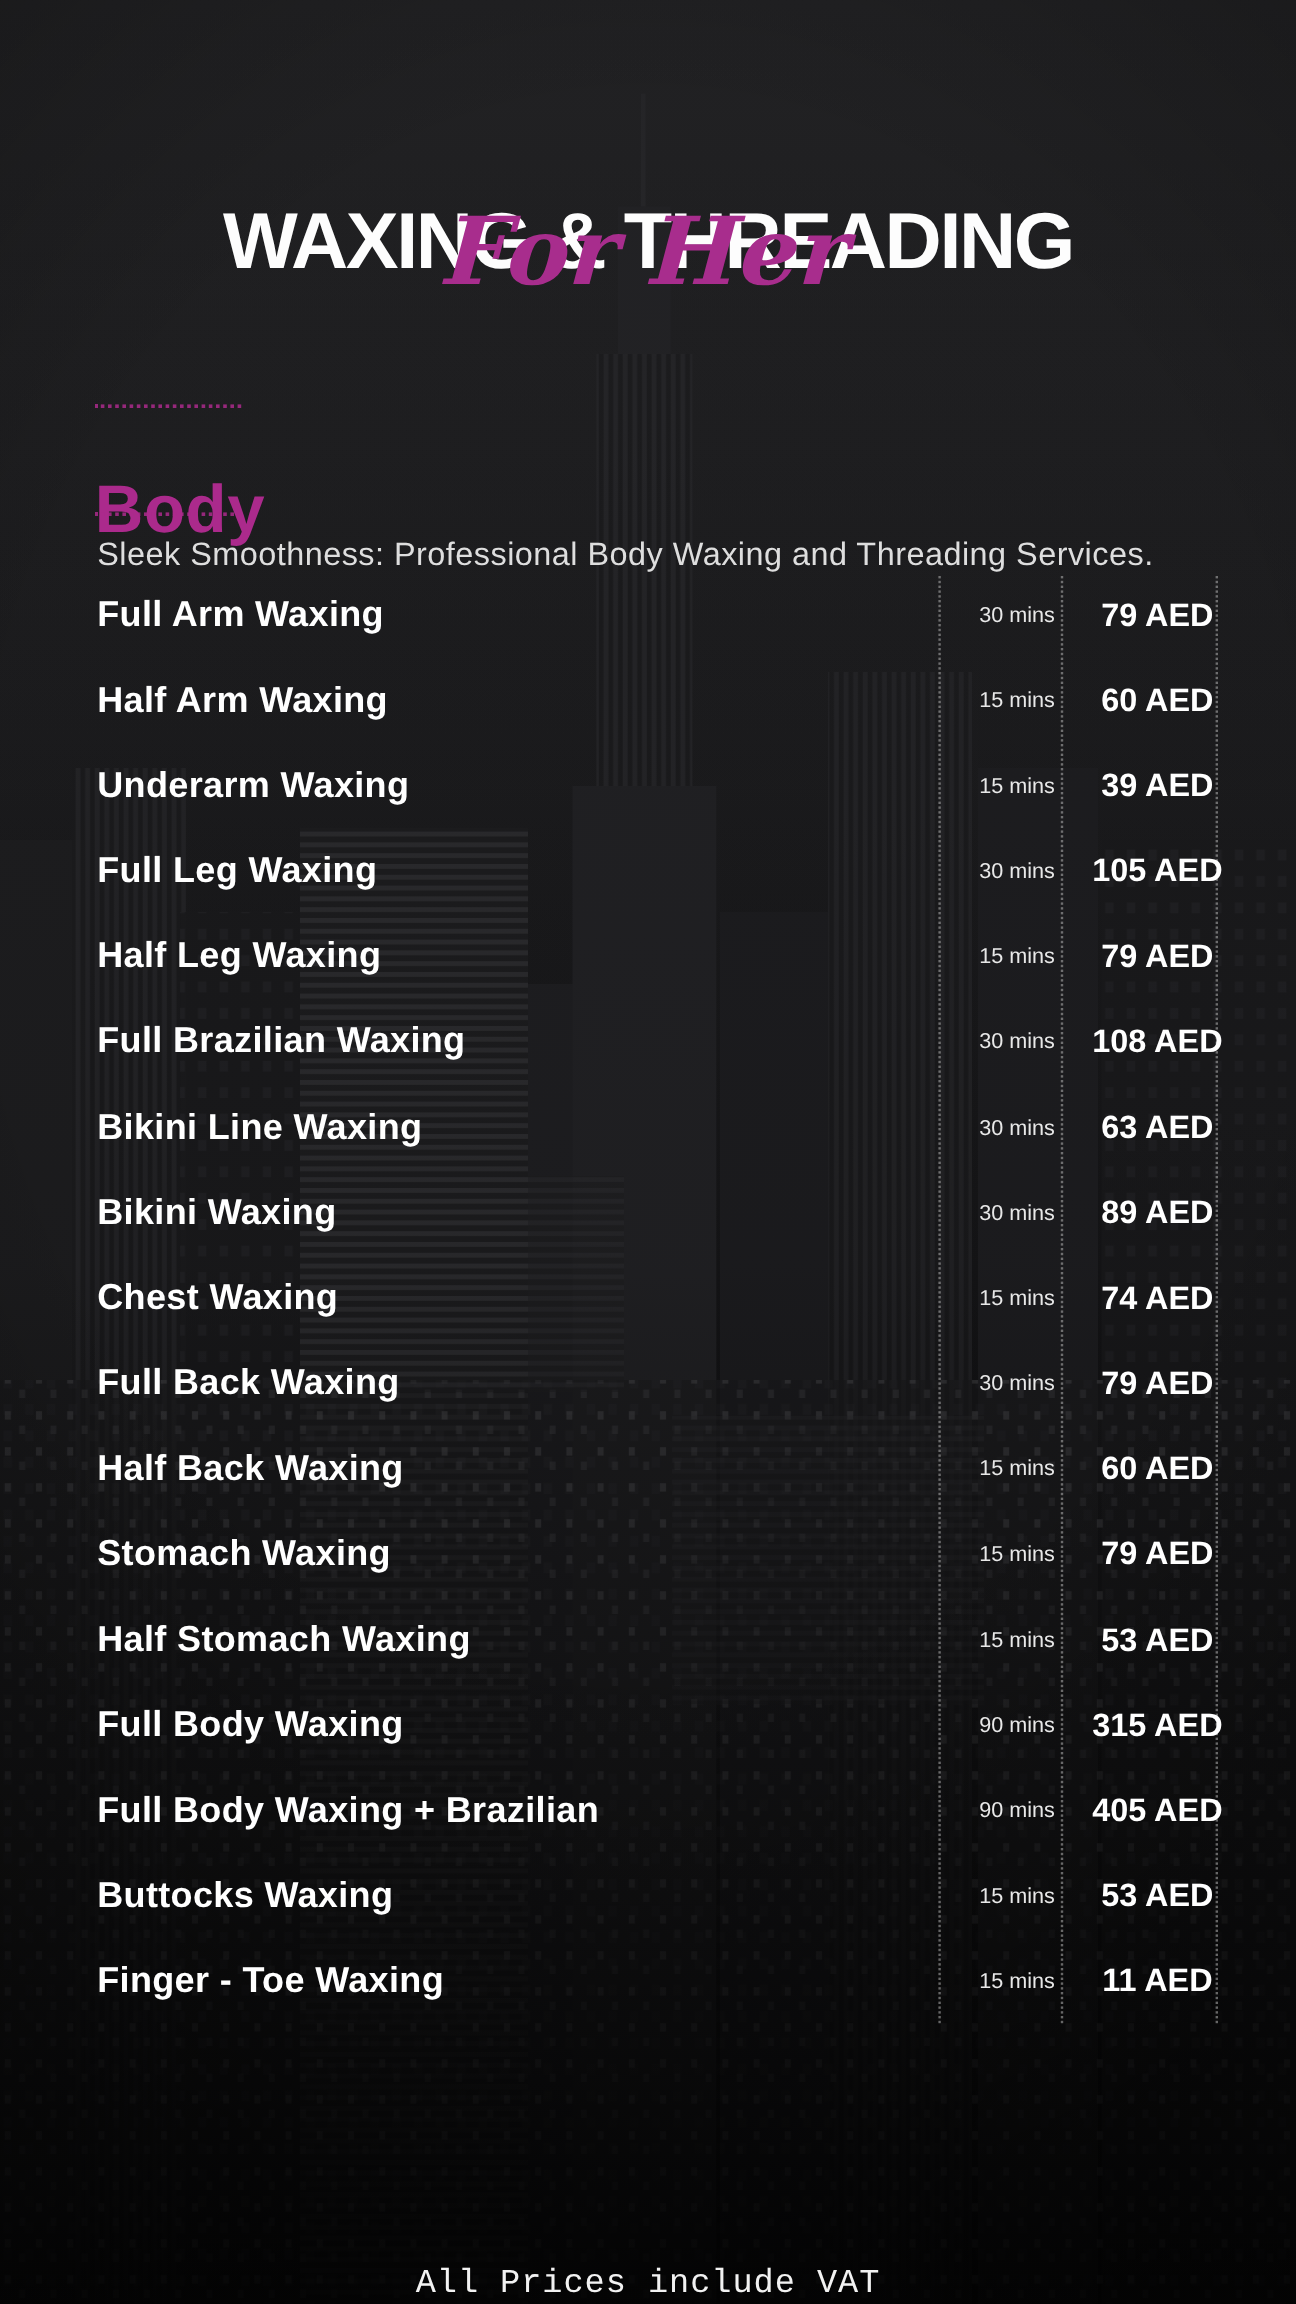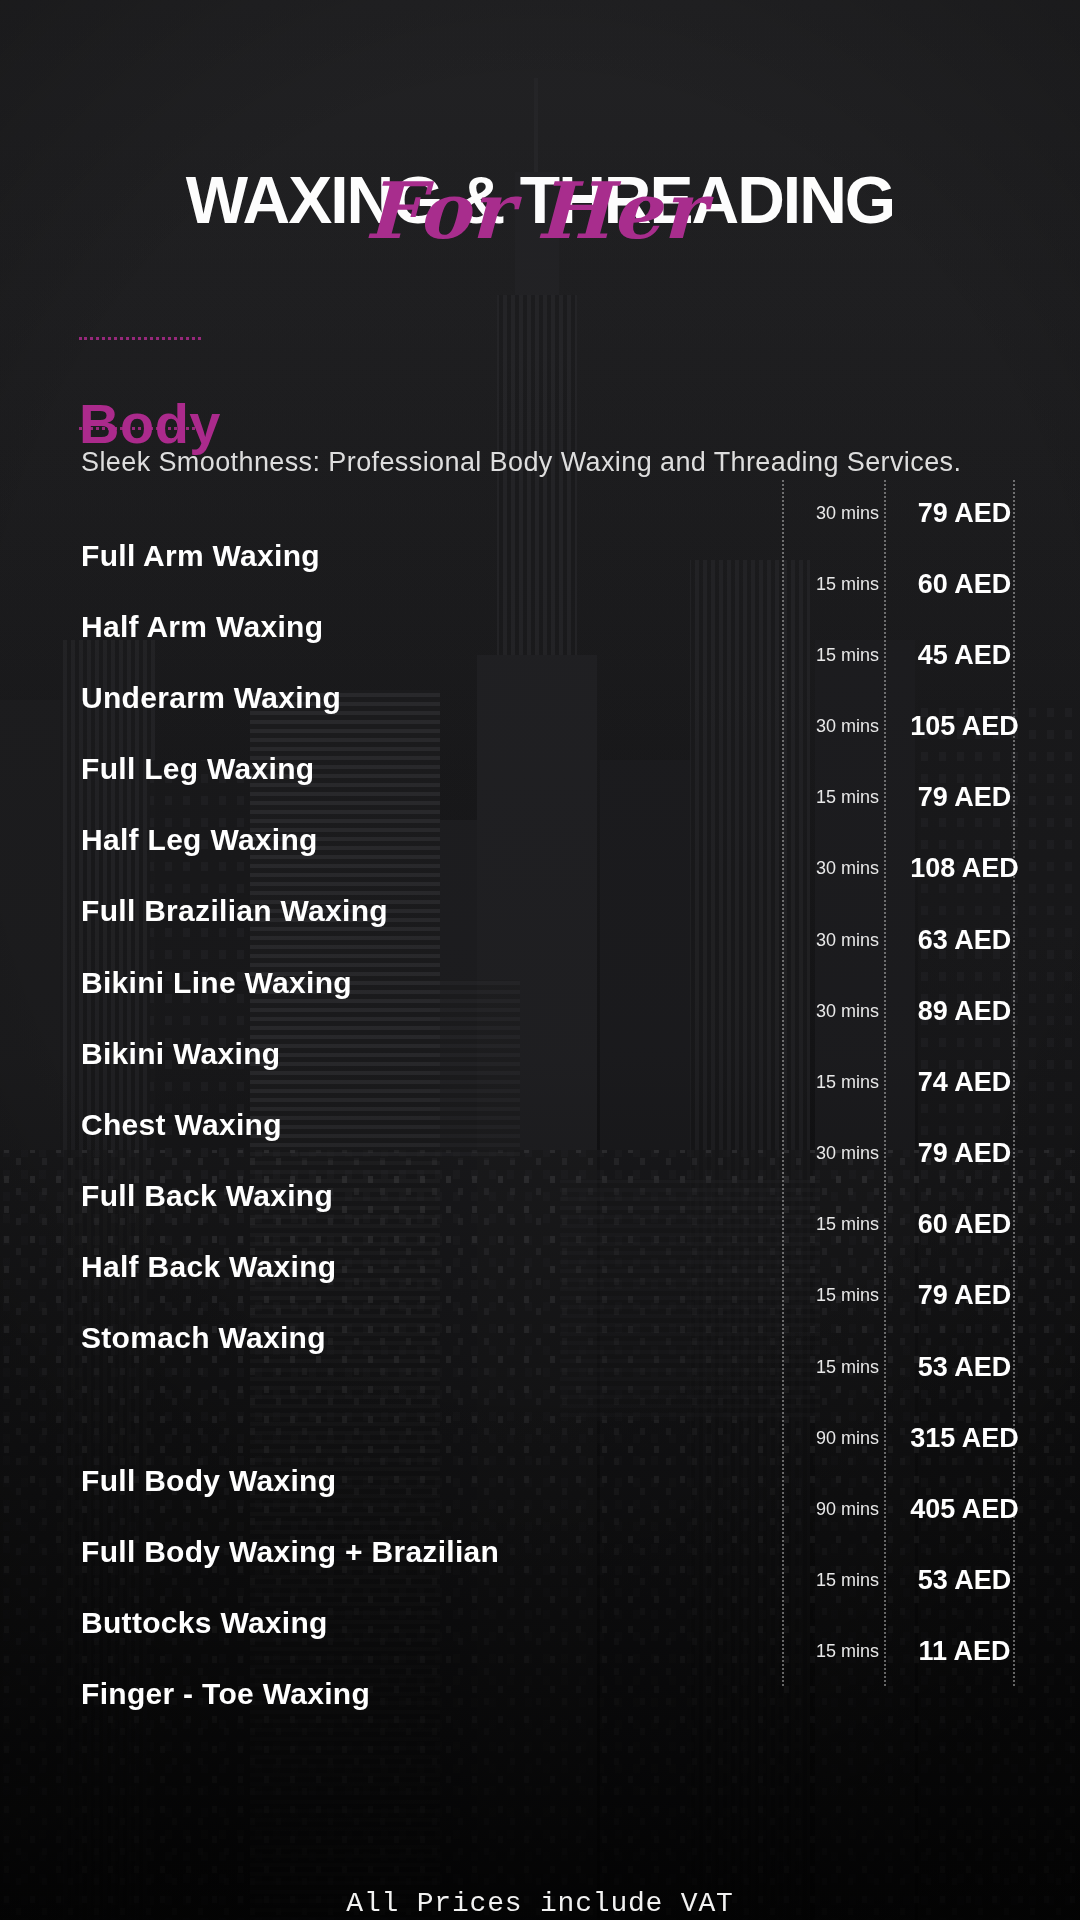--- a/index.html
+++ b/index.html
@@ -48,21 +48,21 @@
     position:absolute;left:81px;top:420px;
     font-size:27px;font-weight:400;letter-spacing:.4px;
     color:#dedede;
   }
 
   
   .services{position:absolute;left:0;top:477px;width:1080px;}
   .row{position:relative;height:71.18px;}
   .svc-name{
     position:absolute;left:81px;top:50%;transform:translateY(-50%);
-    font-size:30px;font-weight:700;letter-spacing:.3px;color:#fff;white-space:nowrap;margin-top:43px;
+    font-size:30px;font-weight:700;letter-spacing:.3px;color:#fff;white-space:nowrap;
   }
   .svc-duration{
     position:absolute;left:787px;width:92px;top:50%;transform:translateY(-50%);
     text-align:right;font-size:18px;font-weight:400;color:#e8e8e8;white-space:nowrap;
   }
   .svc-price{
     position:absolute;left:889px;width:119px;top:50%;transform:translateY(-50%);
     text-align:center;font-size:27px;font-weight:700;color:#fff;white-space:nowrap;margin-left:16px;
   }
   .col-sep{
@@ -154,21 +154,21 @@
 
       <div class="row">
         <span class="svc-name">Half Arm Waxing</span>
         <span class="svc-duration">15 mins</span>
         <span class="svc-price">60 AED</span>
       </div>
 
       <div class="row">
         <span class="svc-name">Underarm Waxing</span>
         <span class="svc-duration">15 mins</span>
-        <span class="svc-price">45 AED</span>
+        <span class="svc-price">39 AED</span>
       </div>
 
       <div class="row">
         <span class="svc-name">Full Leg Waxing</span>
         <span class="svc-duration">30 mins</span>
         <span class="svc-price">105 AED</span>
       </div>
 
       <div class="row">
         <span class="svc-name">Half Leg Waxing</span>
@@ -212,20 +212,21 @@
         <span class="svc-price">60 AED</span>
       </div>
 
       <div class="row">
         <span class="svc-name">Stomach Waxing</span>
         <span class="svc-duration">15 mins</span>
         <span class="svc-price">79 AED</span>
       </div>
 
       <div class="row">
+        <span class="svc-name">Half Stomach Waxing</span>
         <span class="svc-duration">15 mins</span>
         <span class="svc-price">53 AED</span>
       </div>
 
       <div class="row">
         <span class="svc-name">Full Body Waxing</span>
         <span class="svc-duration">90 mins</span>
         <span class="svc-price">315 AED</span>
       </div>
 

